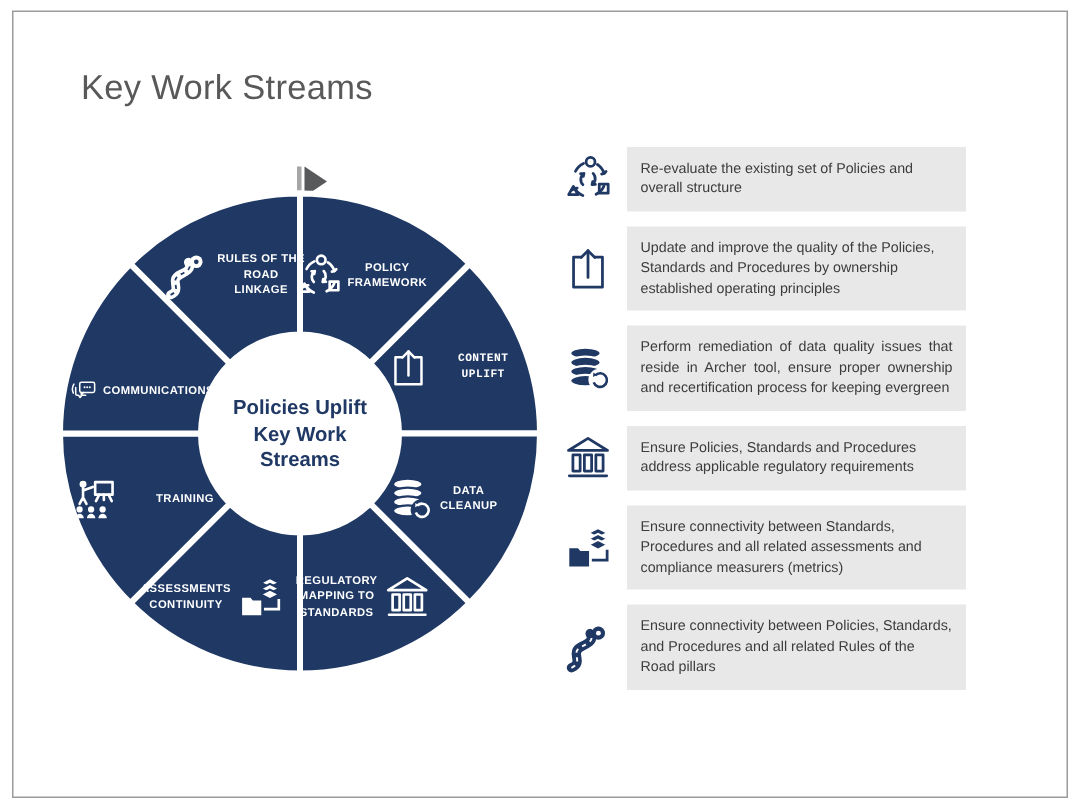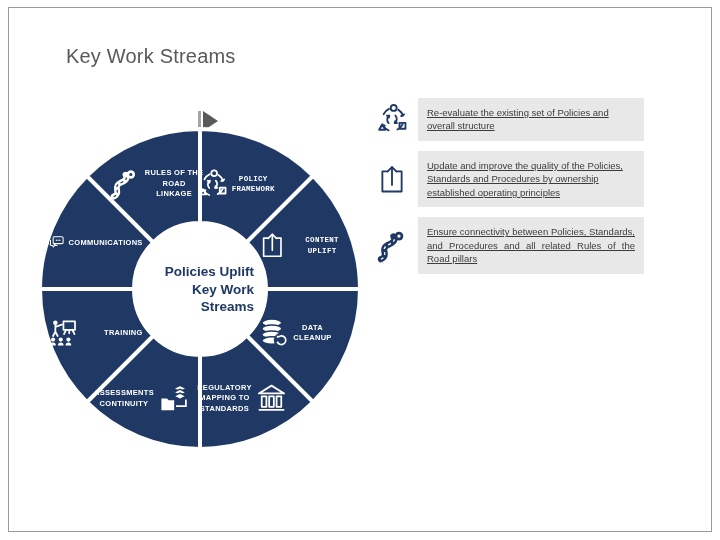--- a/index.html
+++ b/index.html
@@ -3,45 +3,45 @@
 <meta charset="utf-8">
 <style>
   :root{
     --navy:#1F3864; --box-gray:#E8E8E8; --title-gray:#595959; --body-text:#3C3C3C;
     --flag-pole:#A6A6A6; --flag-gray:#58595B; --border-gray:#9B9B9B;
   }
   html,body{margin:0;padding:0;}
   body{width:720px;height:540px;background:#fff;position:relative;overflow:hidden;
        font-family:"Liberation Sans", sans-serif;}
   .frame{position:absolute;inset:7px 8px 8px 8px;border:1px solid var(--border-gray);pointer-events:none;}
-  .title{position:absolute;left:66px;top:45px;font-size:20px;color:var(--title-gray);letter-spacing:.2px;}
+  .title{position:absolute;left:54px;top:45px;font-size:23px;color:var(--title-gray);letter-spacing:.2px;}
 
   
   .wheel{position:absolute;left:37px;top:104px;width:326px;height:352px;}
   #wheel-svg{position:absolute;left:0;top:22px;width:326px;height:326px;overflow:visible;}
   .seg-content{position:absolute;transform:translate(-50%,-50%);display:flex;flex-direction:row;
                align-items:center;gap:3px;width:96px;--halo:var(--navy);color:#fff;pointer-events:none;}
   .seg-label{font-size:7.5px;font-weight:bold;text-align:center;white-space:pre-line;
              line-height:1.4;letter-spacing:.3px;}
   .seg-content svg{width:33px;height:33px;display:block;}
   .hub-text{position:absolute;left:163px;top:185px;transform:translate(-50%,-50%);width:108px;
-            text-align:right;font-weight:bold;font-size:13.5px;color:var(--navy);line-height:1.3;
+            text-align:center;font-weight:bold;font-size:13.5px;color:var(--navy);line-height:1.3;
             white-space:pre-line;}
   .flag-pole{position:absolute;left:161px;top:7px;width:3px;height:40px;background:var(--flag-pole);}
   .flag-tri{position:absolute;left:166px;top:7px;width:0;height:0;border-top:10px solid transparent;
             border-bottom:10px solid transparent;border-left:15px solid var(--flag-gray);}
 
   
   .streams{position:absolute;left:374px;top:98px;width:270px;display:flex;flex-direction:column;gap:10px;}
   .stream-row{display:flex;align-items:center;gap:8px;}
   .stream-icon{flex:0 0 36px;width:36px;display:flex;justify-content:center;align-items:center;
                color:var(--navy);--halo:#fff;}
   .stream-icon svg{width:34px;height:34px;display:block;}
   .stream-text{flex:1;background:var(--box-gray);padding:8px 9px;font-size:9.5px;line-height:1.42;
-               color:var(--body-text);min-height:22px;display:flex;align-items:center;text-decoration:underline;}
+               color:var(--body-text);min-height:22px;display:flex;align-items:center;}
   .stream-row:nth-child(3) .stream-text div{text-align:justify;}
   svg .ln{fill:none;stroke:currentColor;stroke-width:1.3;stroke-linecap:round;stroke-linejoin:round;}
 </style>
 </head>
 <body>
 
 <svg width="0" height="0" style="position:absolute" aria-hidden="true">
   <symbol id="policy-framework-icon" viewBox="0 0 24 24">
     <g class="ln" stroke-width="1.15">
       <path d="M6.1 8.6 A7.7 7.7 0 0 1 9.9 4.9"></path>
@@ -136,21 +136,21 @@
       <path d="M163.00 3.00 A160 160 0 0 1 276.14 49.86 L209.67 116.33 A66 66 0 0 0 163.00 97.00 Z" fill="var(--navy)" stroke="#fff" stroke-width="4"></path>
       <path d="M276.14 49.86 A160 160 0 0 1 323.00 163.00 L229.00 163.00 A66 66 0 0 0 209.67 116.33 Z" fill="var(--navy)" stroke="#fff" stroke-width="4"></path>
       <path d="M323.00 163.00 A160 160 0 0 1 276.14 276.14 L209.67 209.67 A66 66 0 0 0 229.00 163.00 Z" fill="var(--navy)" stroke="#fff" stroke-width="4"></path>
       <path d="M276.14 276.14 A160 160 0 0 1 163.00 323.00 L163.00 229.00 A66 66 0 0 0 209.67 209.67 Z" fill="var(--navy)" stroke="#fff" stroke-width="4"></path>
       <path d="M163.00 323.00 A160 160 0 0 1 49.86 276.14 L116.33 209.67 A66 66 0 0 0 163.00 229.00 Z" fill="var(--navy)" stroke="#fff" stroke-width="4"></path>
       <path d="M49.86 276.14 A160 160 0 0 1 3.00 163.00 L97.00 163.00 A66 66 0 0 0 116.33 209.67 Z" fill="var(--navy)" stroke="#fff" stroke-width="4"></path>
       <path d="M3.00 163.00 A160 160 0 0 1 49.86 49.86 L116.33 116.33 A66 66 0 0 0 97.00 163.00 Z" fill="var(--navy)" stroke="#fff" stroke-width="4"></path>
       <path d="M49.86 49.86 A160 160 0 0 1 163.00 3.00 L163.00 97.00 A66 66 0 0 0 116.33 116.33 Z" fill="var(--navy)" stroke="#fff" stroke-width="4"></path>
     </svg>
   <div id="wheel-overlay">
-      <div class="seg-content" style="left: 206.626px; top: 79.6777px; font-family: Liberation Mono, monospace;">
+      <div class="seg-content" style="left: 206.626px; top: 79.6777px;">
         <svg>
           <use href="#policy-framework-icon"></use>
         </svg>
         <div class="seg-label">POLICY
 FRAMEWORK</div>
       </div>
       <div class="seg-content" style="left: 268.322px; top: 141.374px; font-family: Liberation Mono, monospace;">
         <svg>
           <use href="#content-uplift-icon"></use>
         </svg>
@@ -177,21 +177,21 @@
         <svg>
           <use href="#folder-layers-icon"></use>
         </svg>
       </div>
       <div class="seg-content" style="left: 57.6777px; top: 228.626px; gap: 25px;">
         <svg>
           <use href="#training-icon"></use>
         </svg>
         <div class="seg-label">TRAINING</div>
       </div>
-      <div class="seg-content" style="left: 57.6777px; top: 139px;">
+      <div class="seg-content" style="left: 57.6777px; top: 157px;">
         <svg>
           <use href="#chat-bubbles-icon"></use>
         </svg>
         <div class="seg-label">COMMUNICATIONS</div>
       </div>
       <div class="seg-content" style="left: 119.374px; top: 79.6777px;">
         <svg>
           <use href="#road-icon"></use>
         </svg>
         <div class="seg-label">RULES OF THE
@@ -220,20 +220,50 @@
           <use href="#content-uplift-icon"></use>
         </svg>
       </div>
       <div class="stream-text">
         <div>Update and improve the quality of the Policies, Standards and Procedures by ownership established operating principles</div>
       </div>
     </div>
     <div class="stream-row">
       <div class="stream-icon">
         <svg>
+          <use href="#data-cleanup-icon"></use>
+        </svg>
+      </div>
+      <div class="stream-text">
+        <div>Perform remediation of data quality issues that reside in Archer tool, ensure proper ownership and recertification process for keeping evergreen</div>
+      </div>
+    </div>
+    <div class="stream-row">
+      <div class="stream-icon">
+        <svg>
+          <use href="#bank-icon"></use>
+        </svg>
+      </div>
+      <div class="stream-text">
+        <div>Ensure Policies, Standards and Procedures address applicable regulatory requirements</div>
+      </div>
+    </div>
+    <div class="stream-row">
+      <div class="stream-icon">
+        <svg>
+          <use href="#folder-layers-icon"></use>
+        </svg>
+      </div>
+      <div class="stream-text">
+        <div>Ensure connectivity between Standards, Procedures and all related assessments and compliance measurers (metrics)</div>
+      </div>
+    </div>
+    <div class="stream-row">
+      <div class="stream-icon">
+        <svg>
           <use href="#road-icon"></use>
         </svg>
       </div>
       <div class="stream-text">
         <div>Ensure connectivity between Policies, Standards, and Procedures and all related Rules of the Road pillars</div>
       </div>
     </div>
   </div>
 
 </body></html>

